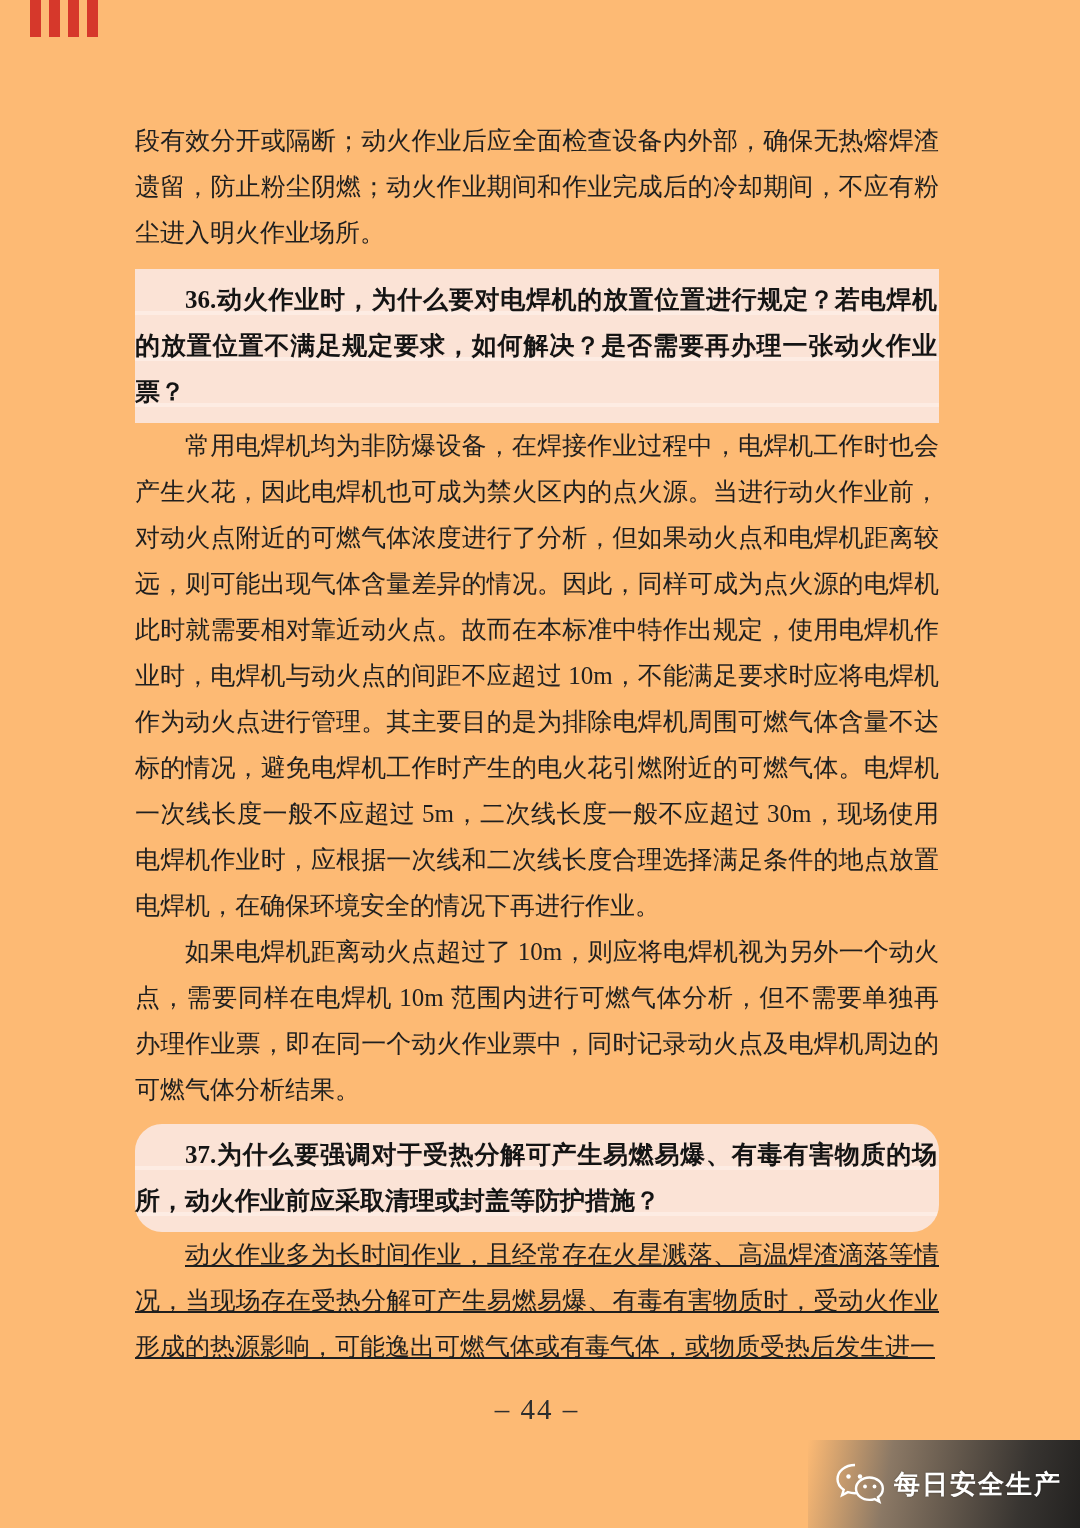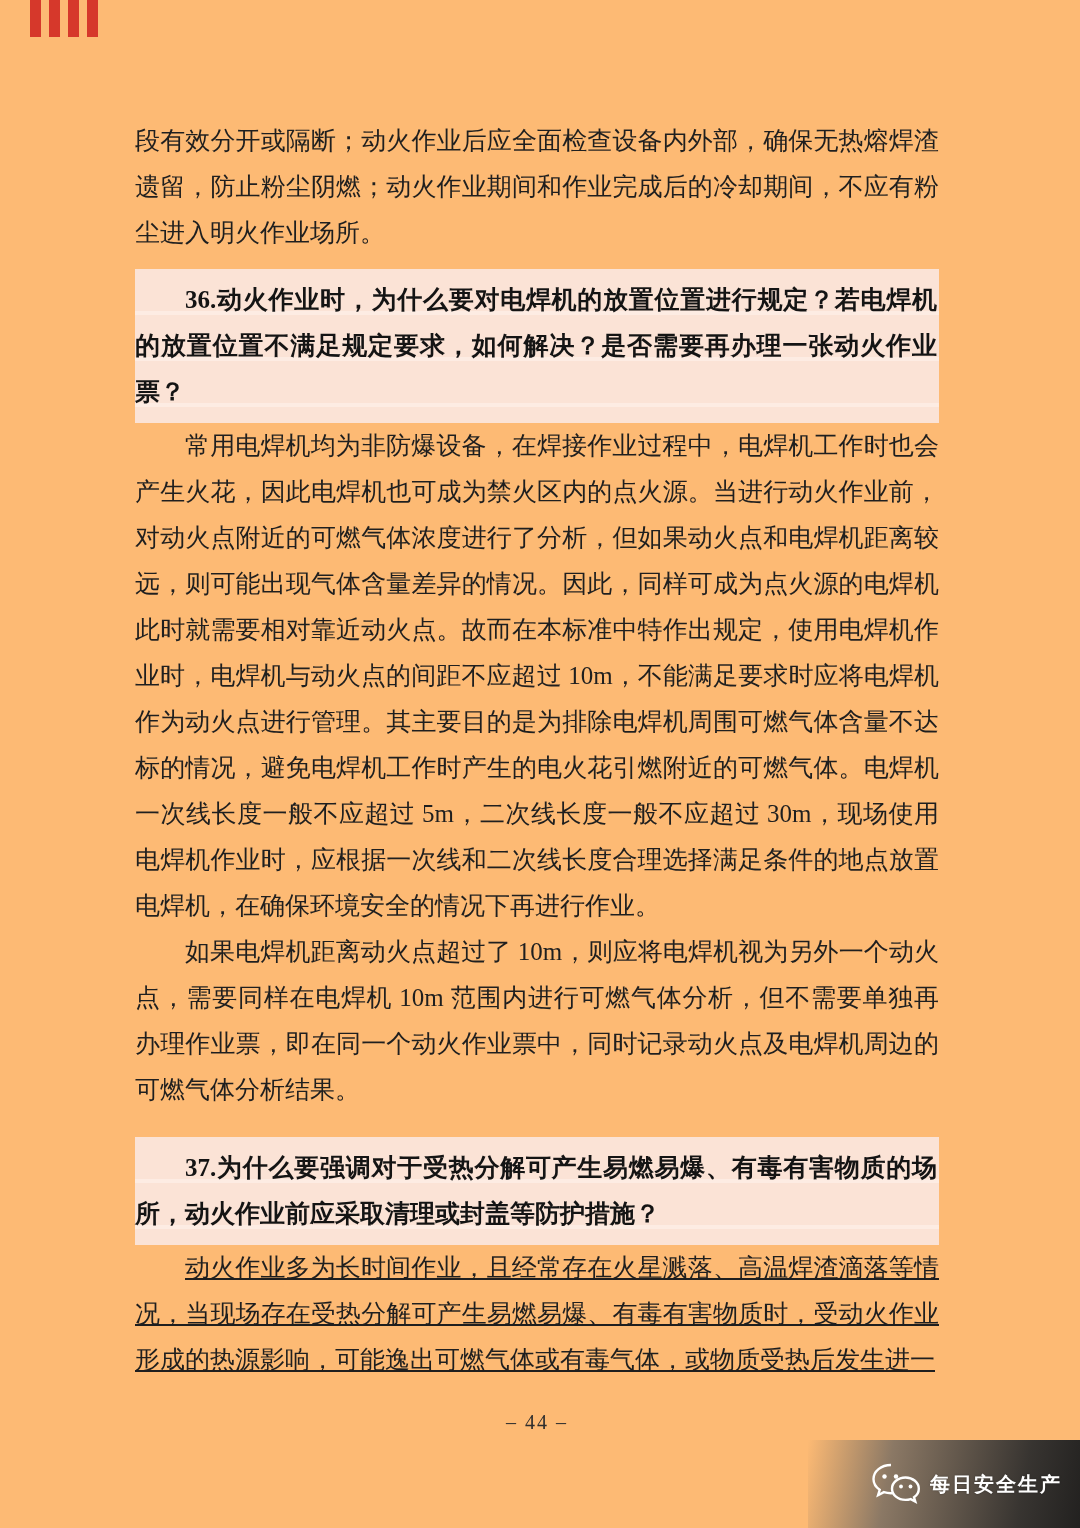--- a/index.html
+++ b/index.html
@@ -50,27 +50,27 @@
     color: #141414;
     text-indent: 2em;
     background: repeating-linear-gradient(
       to bottom,
       #fbe3d6 0px, #fbe3d6 42px,
       #fdece3 42px, #fdece3 46px
     );
   }
   .para-a1 { margin-top: 12px; }
   .para-a2 { margin-top: 11px; }
-  .q-block-2 { margin-top: 24px; }
+  .q-block-2 { margin-top: 11px; border-radius: 27px; }
   .para-b1 { margin-top: 9px; text-decoration: underline; }
 
   .page-number {
     margin-top: 16px;
     text-align: center;
-    font-size: 20px;
+    font-size: 29px;
     color: #2e2e2e;
     letter-spacing: 2px;
   }
 
   
   .watermark {
     position: absolute;
     right: 0;
     bottom: 0;
     width: 272px;
@@ -88,21 +88,21 @@
   }
   .watermark .wm-icon {
     width: 52px;
     height: 44px;
     margin-right: 8px;
     flex: 0 0 auto;
   }
   .watermark .wm-text {
     color: #ffffff;
     font-family: Liberation Mono, monospace;
-    font-size: 20px;
+    font-size: 26px;
     font-weight: bold;
     letter-spacing: 2px;
     white-space: nowrap;
     text-shadow: 0 0 2px rgba(0,0,0,0.4);
   }
 </style>
 </head>
 <body>
 
 <div class="page">

